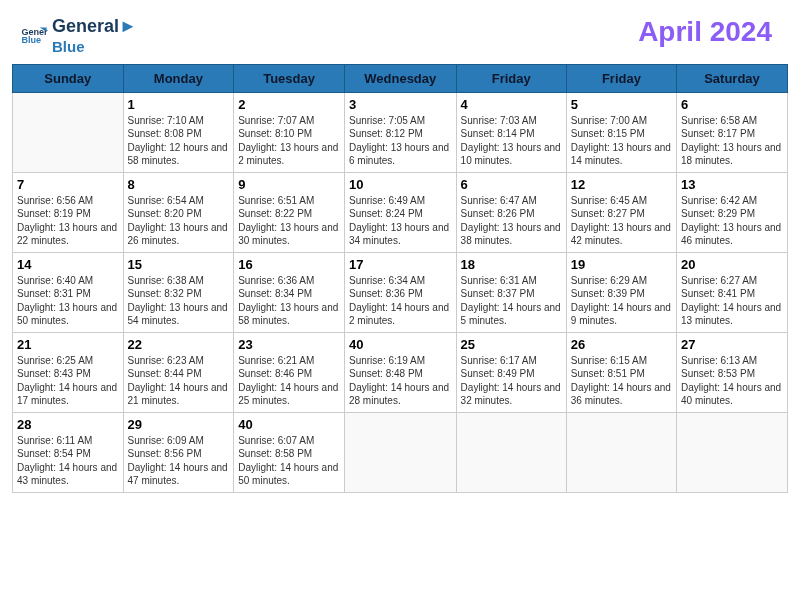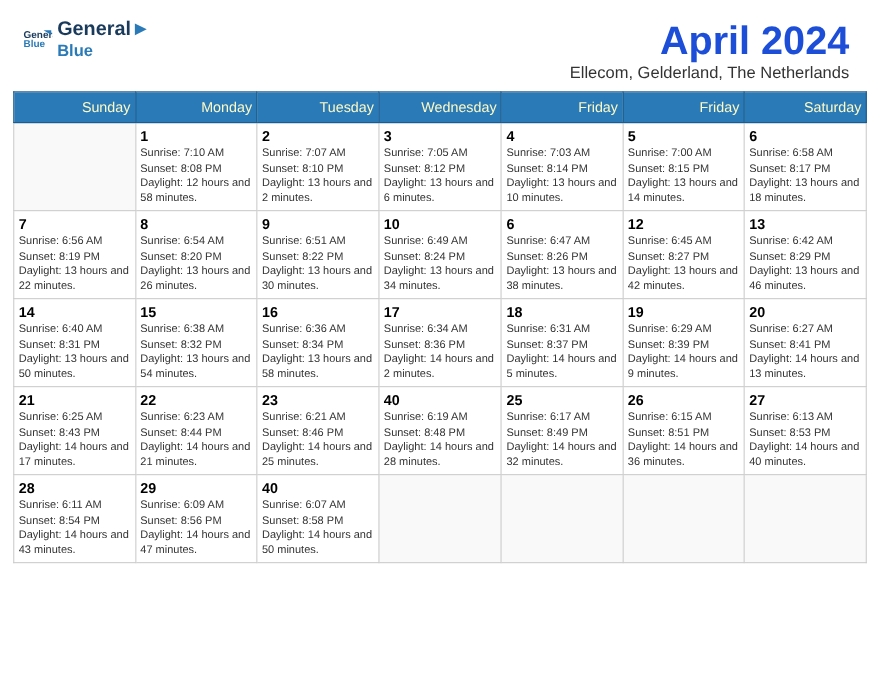--- a/index.html
+++ b/index.html
@@ -4,32 +4,32 @@
   <style>
     * { box-sizing: border-box; margin: 0; padding: 0; }
     body { font-family: Arial, sans-serif; background: #fff; width: 792px; min-height: 612px; }
     
     .header { padding: 16px 20px 8px 20px; display: flex; align-items: flex-start; justify-content: space-between; }
     
     .logo { display: flex; align-items: center; }
     .logo-icon { width: 28px; height: 28px; margin-right: 4px; }
     
     .title-block { text-align: right; }
-    .month-year { font-size: 36px; font-weight: bold; color: #1d4ed8; }
+    .month-year { font-size: 28px; font-weight: bold; color: #8b5cf6; }
     .location { font-size: 15px; color: #333; }
     
     .calendar { width: 100%; border-collapse: collapse; margin: 0 4px; }
     
     .calendar th {
       background: #2a7ab8;
-      color: #fef9c3;
+      color: #0f172a;
       font-size: 13px;
-      font-weight: normal;
+      font-weight: bold;
       padding: 6px 4px;
-      text-align: right;
+      text-align: center;
       border: 1px solid #1a5a8a;
     }
     
     .calendar td {
       vertical-align: top;
       border: 1px solid #ccc;
       padding: 4px 4px;
       width: 113px;
       min-height: 80px;
       font-size: 10.5px;
@@ -63,21 +63,20 @@
     </svg>
     <div>
       <div style="font-size:18px; font-weight:bold; color:#1a3a5c; line-height:1.2;">
         <span style="color:#1a3a5c;">General</span><span style="color:#2a7ab8;">►</span>
       </div>
       <div style="font-size:15px; font-weight:bold; color:#2a7ab8; line-height:1.2;">Blue</div>
     </div>
   </div>
   <div class="title-block">
     <div class="month-year">April 2024</div>
-    <div class="location">Ellecom, Gelderland, The Netherlands</div>
   </div>
 </div>
 
 <div class="calendar-wrap">
   <table class="calendar">
     <thead>
       <tr>
 
       <th>Sunday</th>
           <th>Monday</th>

